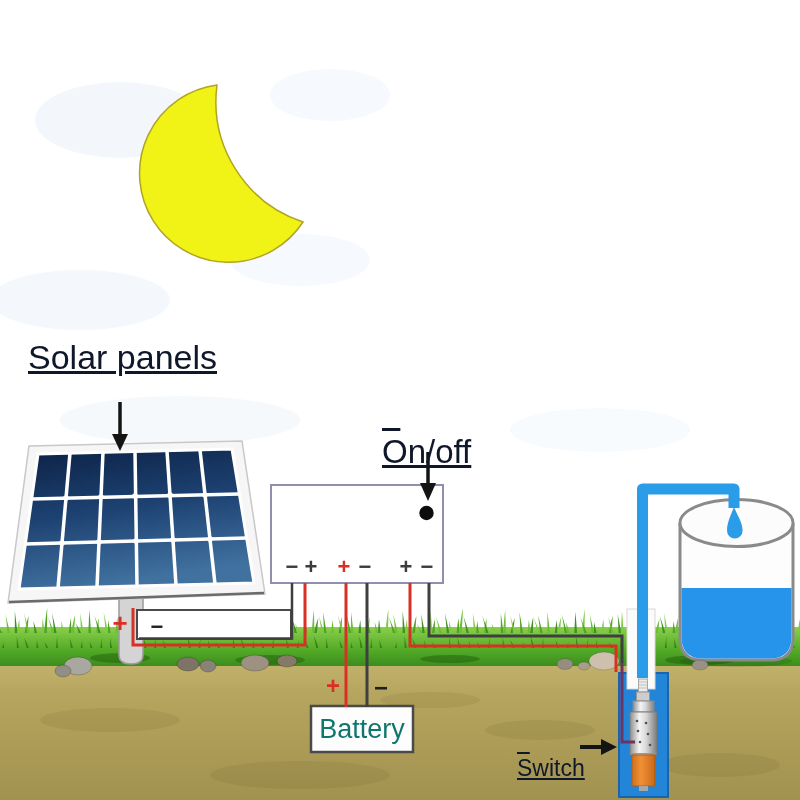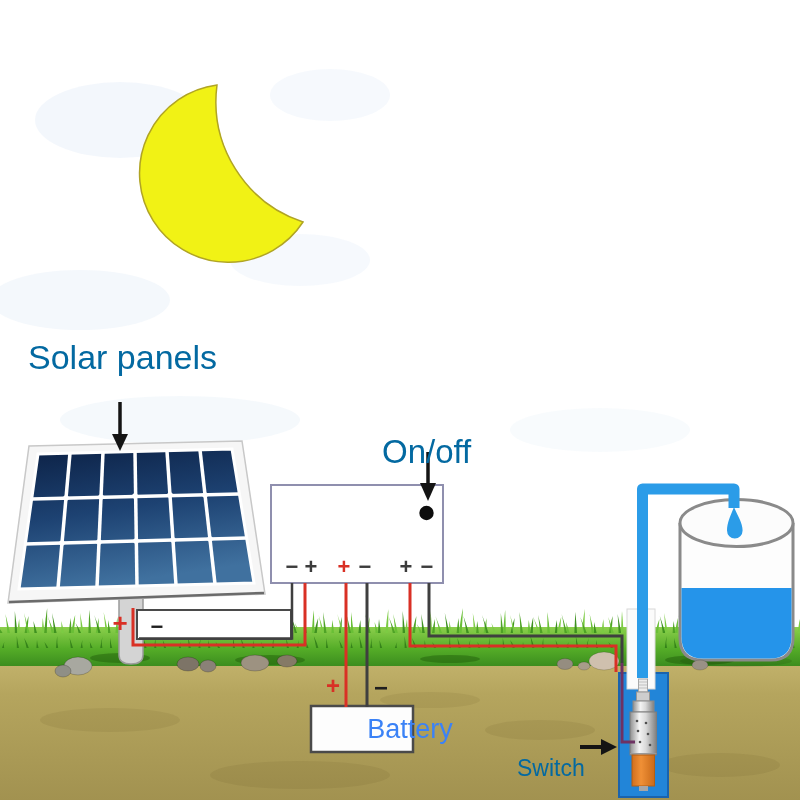--- a/index.html
+++ b/index.html
@@ -1,28 +1,28 @@
 <!DOCTYPE html>
 <html><head>
 <meta charset="utf-8">
 <style>
   html,body{margin:0;padding:0;background:#ffffff;}
   .stage{position:relative;width:800px;height:800px;background:#ffffff;overflow:hidden;
          font-family:"Liberation Sans","DejaVu Sans",sans-serif;}
   .stage svg{position:absolute;left:0;top:0;}
-  .lbl{position:absolute;color:#0369a1;line-height:1;white-space:pre;}
+  .lbl{position:absolute;color:#0f172a;line-height:1;white-space:pre;text-decoration:underline;}
   .lbl div{white-space:pre;}
   .term{position:absolute;top:556px;font-size:22px;font-weight:bold;color:#3c3c3c;
         transform:translateX(-50%);line-height:1;}
   .sign{position:absolute;font-weight:bold;transform:translateX(-50%);line-height:1;}
   .red{color:#d93025;}
   .dark{color:#1f1f1f;}
   .battery-box{position:absolute;left:311px;top:706px;width:102px;height:46px;
                display:flex;align-items:center;justify-content:center;
-               font-size:27px;color:#3b82f6;padding-left:48px;}
+               font-size:27px;color:#0f766e;}
 </style>
 </head>
 <body>
 
 <div class="stage">
 
 <svg id="scene" width="800" height="800" viewBox="0 0 800 800">
   <defs>
     <linearGradient id="cellGrad" x1="0" y1="0" x2="0.25" y2="1">
       <stop offset="0" stop-color="#0c2145"></stop>

